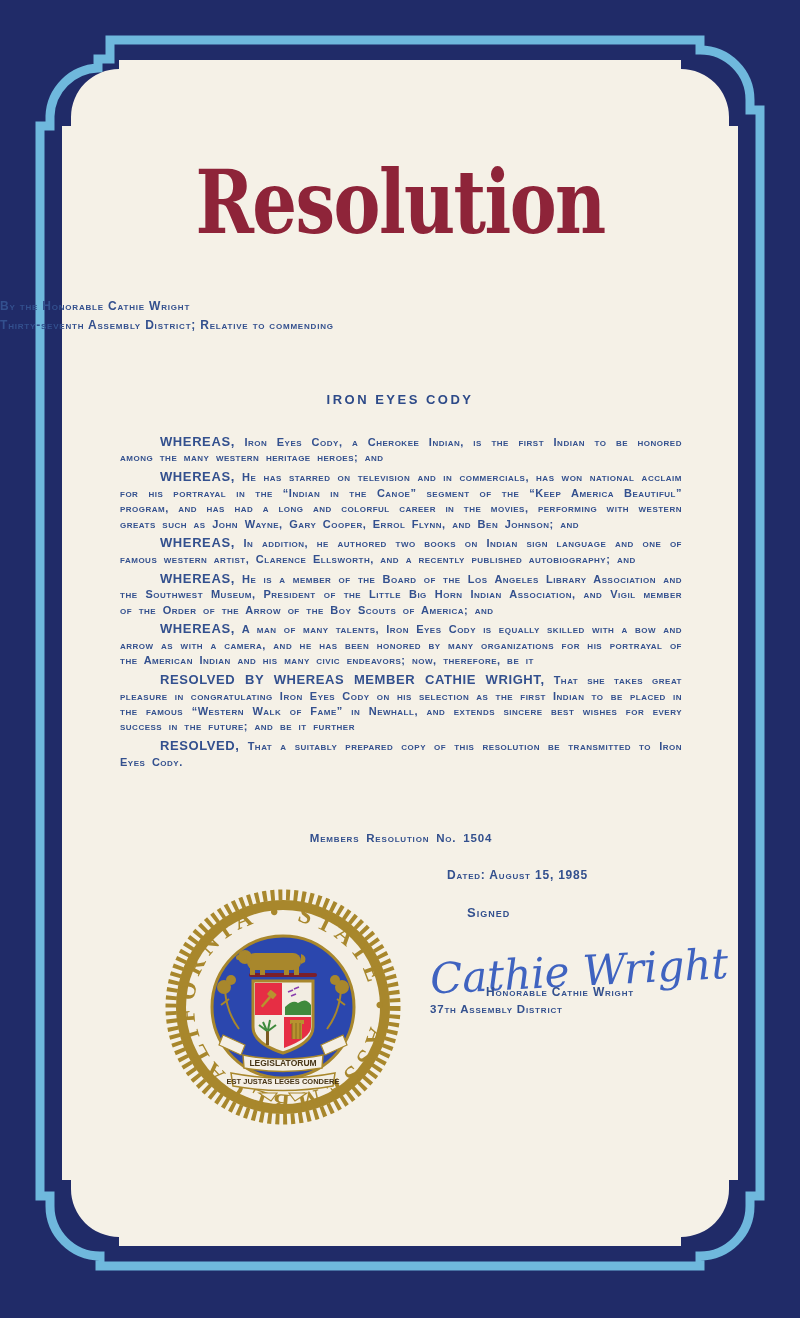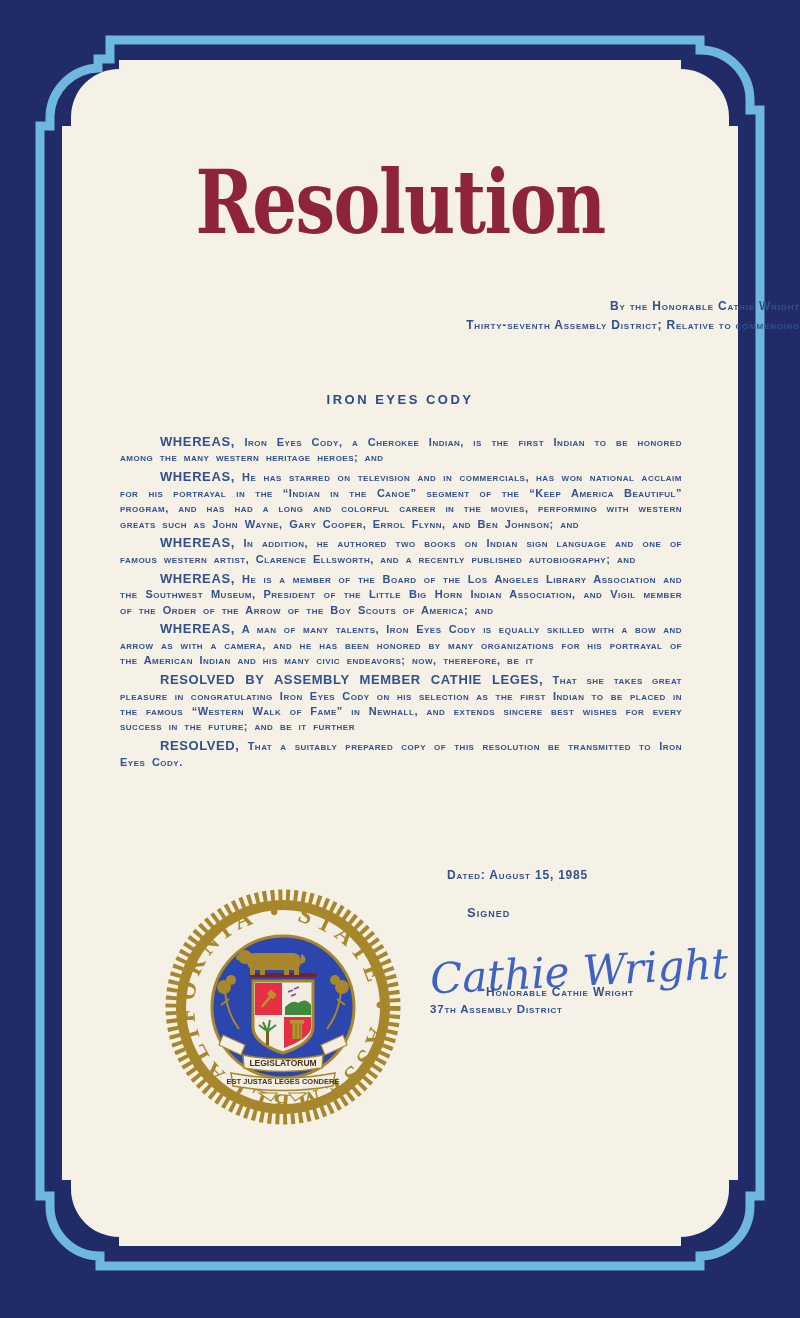--- a/index.html
+++ b/index.html
@@ -12,21 +12,21 @@
 
   .doc-title {
     position:absolute; left:0; top:148px; width:800px;
     text-align:center; font-family:"DejaVu Serif", serif;
     font-weight:bold; font-size:88px; color:#8e2439;
     transform:scaleX(0.80); transform-origin:50% 50%;
     letter-spacing:-2px;
   }
 
   .byline {
-    position:absolute; left:0; top:295px; width:800px; text-align:right;
+    position:absolute; left:0; top:295px; width:800px; text-align:left;
     color:#33508e; font-weight:bold; font-variant:small-caps;
     font-size:12px; line-height:19px; letter-spacing:0.8px;
   }
 
   .honoree {
     position:absolute; left:0; top:390px; width:800px; text-align:center;
     color:#2d4a88; font-weight:bold; font-size:13px; letter-spacing:2.5px;
   }
 
   .body-text {
@@ -95,24 +95,25 @@
   </div>
 
   <div class="honoree">IRON EYES CODY</div>
 
   <div class="body-text">
     <p><span class="lead">WHEREAS,</span> <span>Iron Eyes Cody, a Cherokee Indian, is the first Indian to be honored among the many western heritage heroes; and</span></p>
     <p><span class="lead">WHEREAS,</span> <span>He has starred on television and in commercials, has won national acclaim for his portrayal in the “Indian in the Canoe” segment of the “Keep America Beautiful” program, and has had a long and colorful career in the movies, performing with western greats such as John Wayne, Gary Cooper, Errol Flynn, and Ben Johnson; and</span></p>
     <p><span class="lead">WHEREAS,</span> <span>In addition, he authored two books on Indian sign language and one of famous western artist, Clarence Ellsworth, and a recently published autobiography; and</span></p>
     <p><span class="lead">WHEREAS,</span> <span>He is a member of the Board of the Los Angeles Library Association and the Southwest Museum, President of the Little Big Horn Indian Association, and Vigil member of the Order of the Arrow of the Boy Scouts of America; and</span></p>
     <p><span class="lead">WHEREAS,</span> <span>A man of many talents, Iron Eyes Cody is equally skilled with a bow and arrow as with a camera, and he has been honored by many organizations for his portrayal of the American Indian and his many civic endeavors; now, therefore, be it</span></p>
-    <p><span class="lead">RESOLVED BY ASSEMBLY MEMBER CATHIE LEGES,</span> <span>That she takes great pleasure in congratulating Iron Eyes Cody on his selection as the first Indian to be placed in the famous “Western Walk of Fame” in Newhall, and extends sincere best wishes for every success in the future; and be it further</span></p>
+    <p><span class="lead">RESOLVED BY WHEREAS MEMBER CATHIE WRIGHT,</span> <span>That she takes great pleasure in congratulating Iron Eyes Cody on his selection as the first Indian to be placed in the famous “Western Walk of Fame” in Newhall, and extends sincere best wishes for every success in the future; and be it further</span></p>
     <p><span class="lead">RESOLVED,</span> <span>That a suitably prepared copy of this resolution be transmitted to Iron Eyes Cody.</span></p>
   </div>
 
+  <div class="res-number">Members Resolution No. 1504</div>
   <div class="dated">Dated: August 15, 1985</div>
   <div class="signed-label">Signed</div>
   <div class="signature">Cathie Wright</div>
   <div class="signer-name">Honorable Cathie Wright</div>
   <div class="signer-district">37th Assembly District</div>
 
   <svg id="seal-svg" viewBox="0 0 240 240">
 
     <circle cx="120" cy="120" r="112" fill="none" stroke="#a8872c" stroke-width="11" stroke-dasharray="4 3.8"></circle>
     <circle cx="120" cy="120" r="107" fill="#a8872c"></circle>

